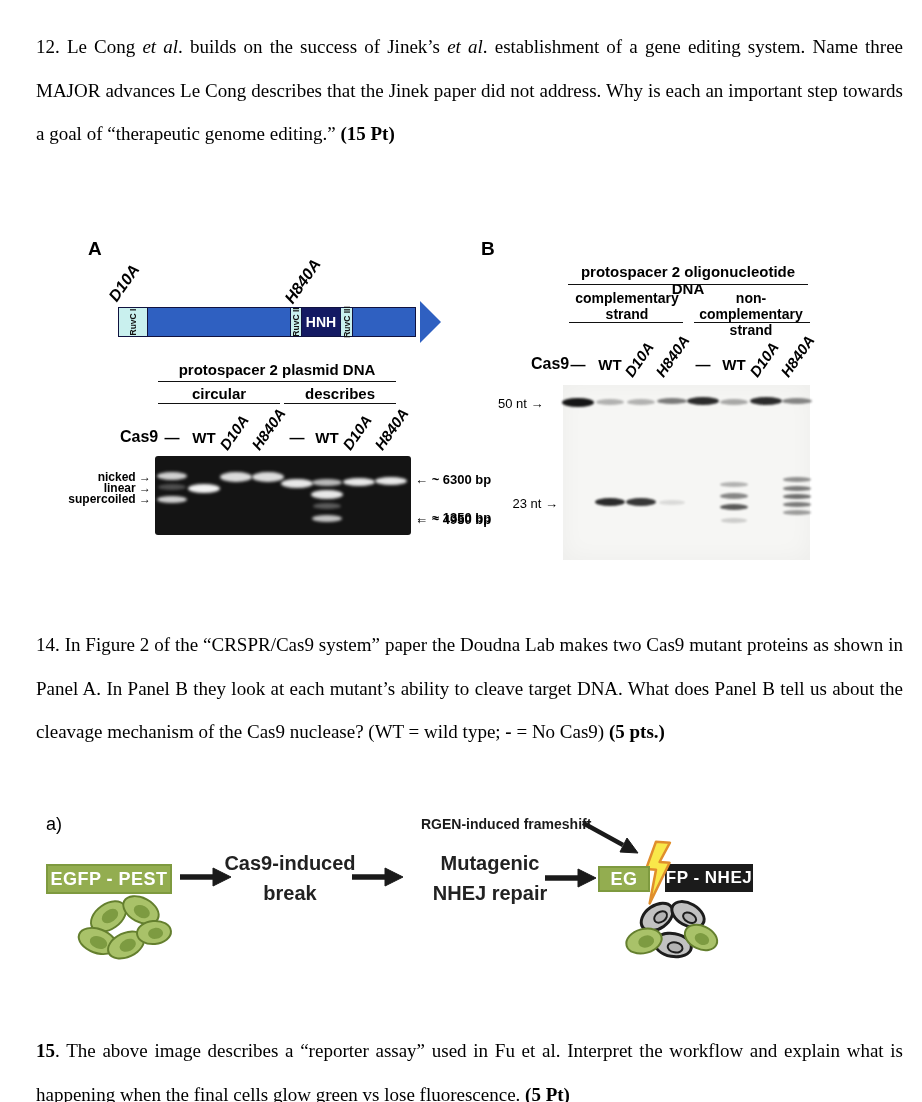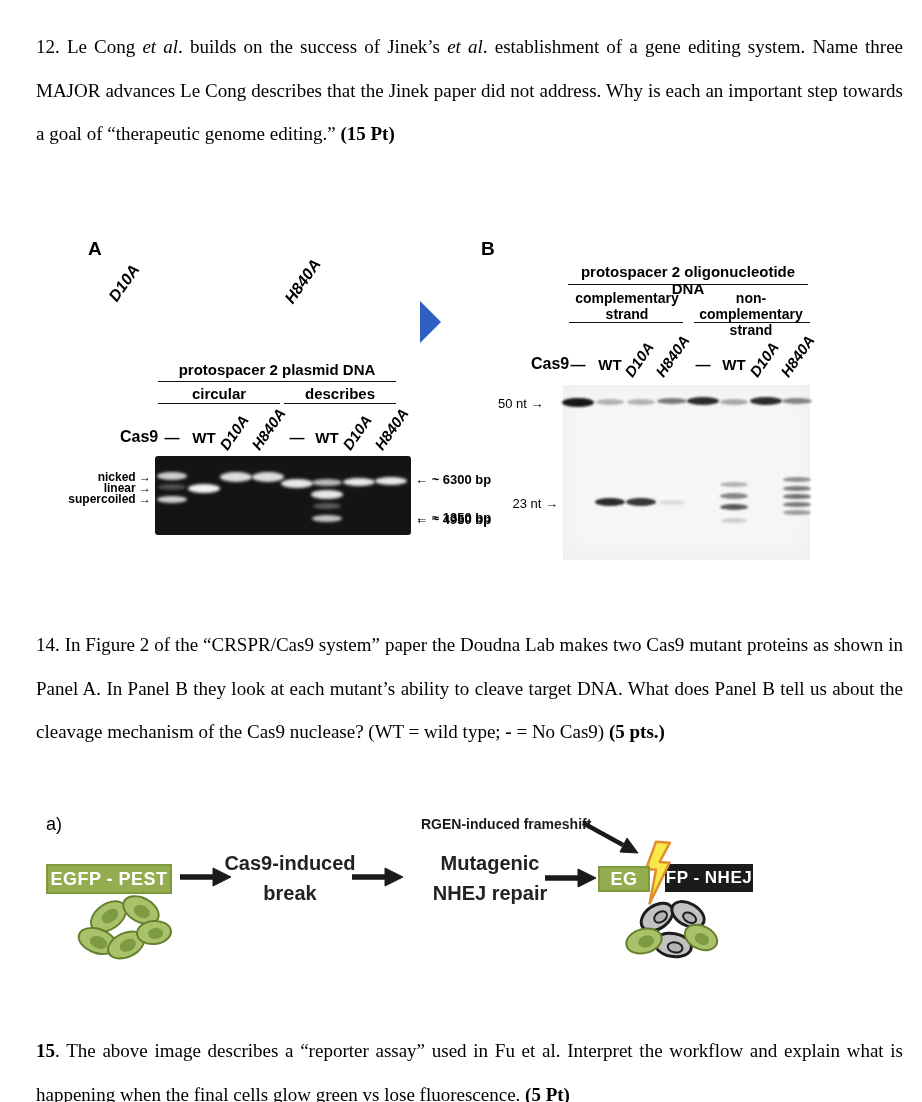--- a/index.html
+++ b/index.html
@@ -63,20 +63,36 @@
 
   <p class="q" style="top:6px;"><span>12. Le Cong </span><span class="i">et al</span><span>. builds on the success of Jinek’s </span><span class="i">et al</span><span>. establishment of a gene editing system. Name three MAJOR advances Le Cong describes that the Jinek paper did not address. Why is each an important step towards a goal of “therapeutic genome editing.” </span><span class="b">(15 Pt)</span></p>
   <p class="q" style="top:604px;"><span>14. In Figure 2 of the “CRSPR/Cas9 system” paper the Doudna Lab makes two Cas9 mutant proteins as shown in Panel A. In Panel B they look at each mutant’s ability to cleave target DNA. What does Panel B tell us about the cleavage mechanism of the Cas9 nuclease? (WT = wild type; </span><span class="b">-</span><span> = No Cas9) </span><span class="b">(5 pts.)</span></p>
   <p class="q" style="top:1010px;"><span class="b">15</span><span>. The above image describes a “reporter assay” used in Fu et al. Interpret the workflow and explain what is happening when the final cells glow green vs lose fluorescence. </span><span class="b">(5 Pt)</span></p>
 
   <div class="abs panel-letter" style="left:88px;top:238px;">A</div>
 
   <div class="mutlabel" style="left:120px;top:287px;">D10A</div>
   <div class="mutlabel" style="left:296px;top:289px;">H840A</div>
 
+  <div class="protein" style="left:118px;top:307px;">
+    <div class="pseg cyan first" style="width:30px;">
+        <span class="vtext">RuvC I</span>
+      </div>
+    <div class="pseg blue" style="width:145px;"></div>
+    <div class="pseg cyan" style="width:12px;">
+        <span class="vtext">RuvC II</span>
+      </div>
+    <div class="pseg navy" style="width:41px;">
+        <span>HNH</span>
+      </div>
+    <div class="pseg cyan" style="width:13px;">
+        <span class="vtext">RuvC III</span>
+      </div>
+    <div class="pseg blue" style="width:64px;"></div>
+  </div>
   <div class="ptip" style="left:420px;top:301px;"></div>
 
   <div class="abs gel-title" style="left:158px;top:361px;width:238px;">protospacer 2 plasmid DNA</div>
   <div class="abs rule" style="left:158px;top:381px;width:238px;"></div>
   <div class="abs grp" style="left:158px;top:386px;width:122px;">circular</div>
   <div class="abs rule" style="left:158px;top:403px;width:122px;"></div>
   <div class="abs grp" style="left:284px;top:386px;width:112px;">describes</div>
   <div class="abs rule" style="left:284px;top:403px;width:112px;"></div>
   <div class="abs cas9" style="left:120px;top:428px;">Cas9</div>
   <div id="lanesA">

